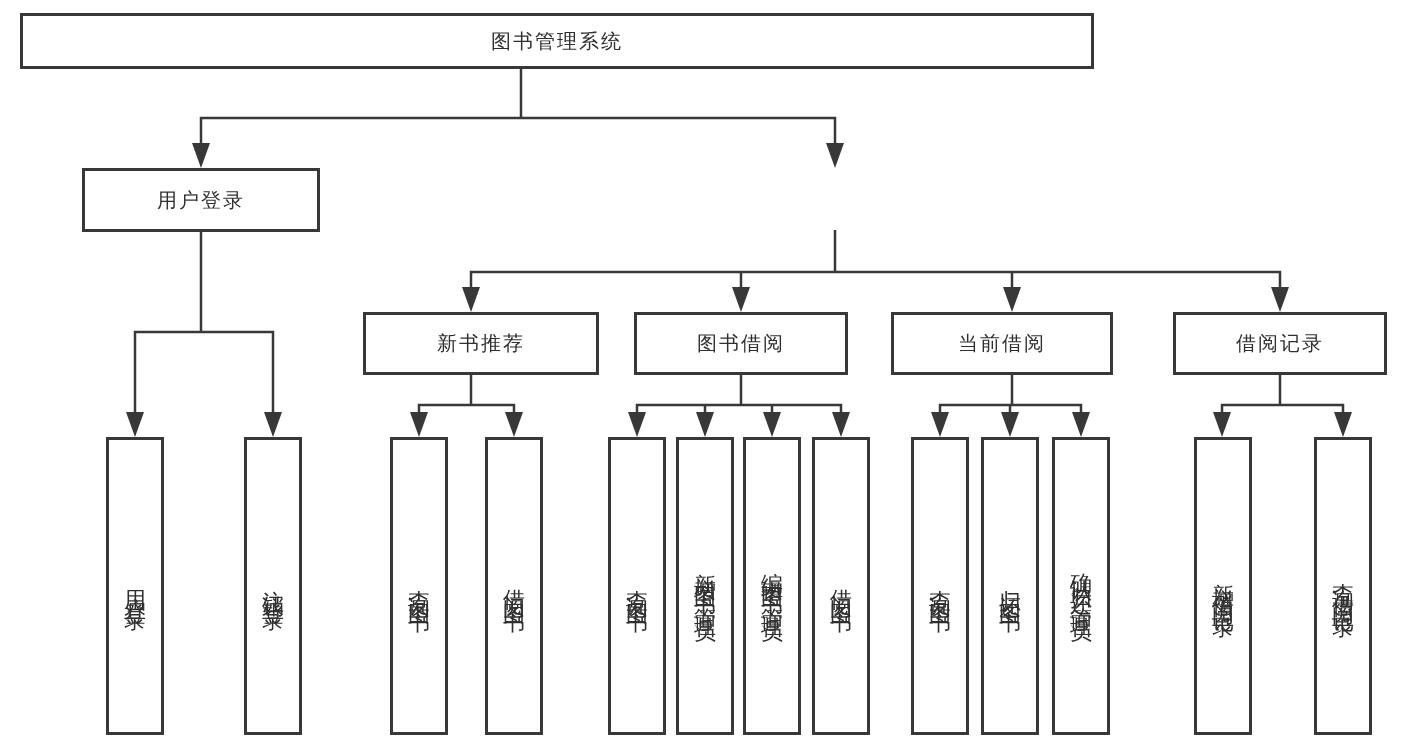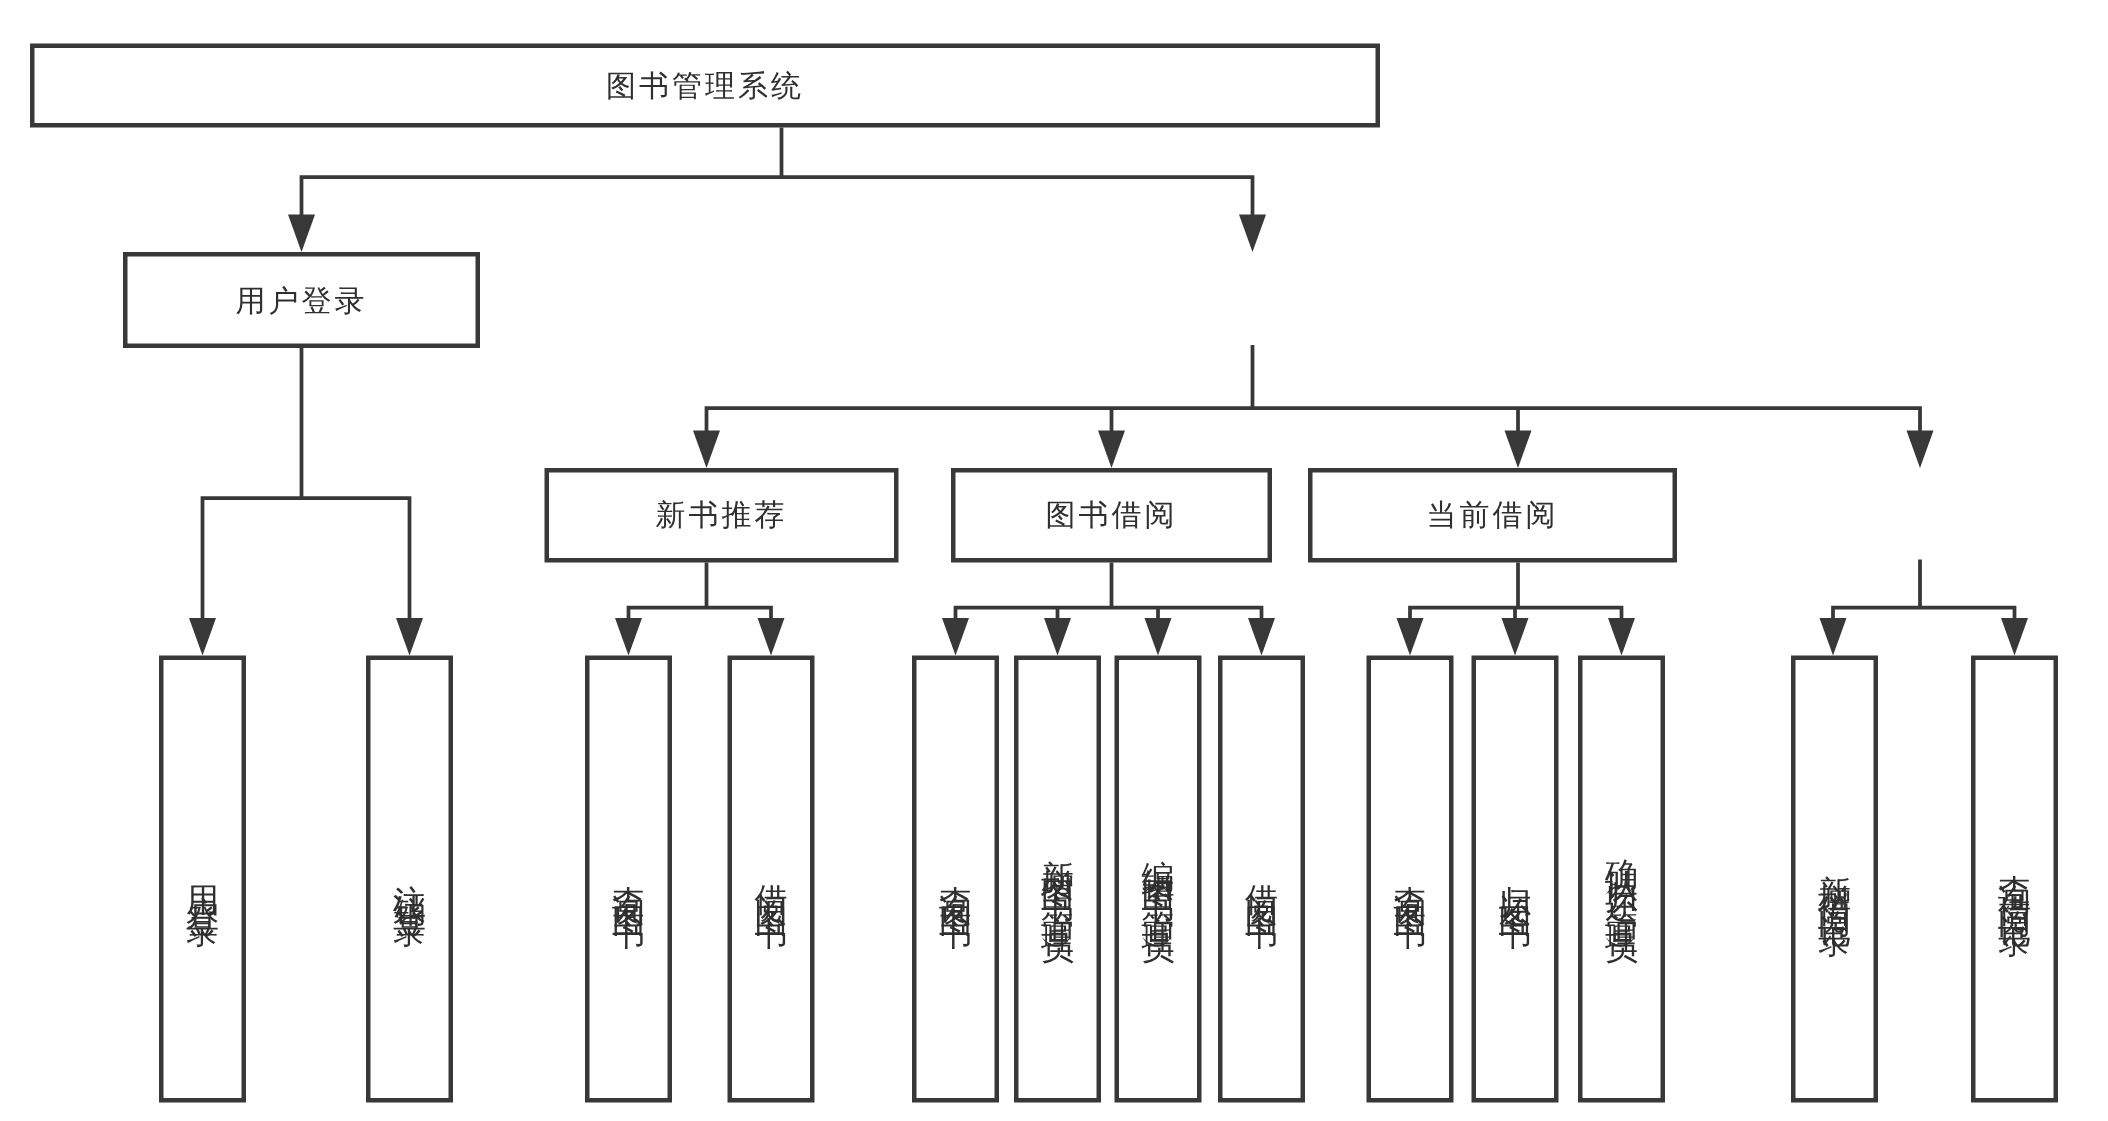--- a/index.html
+++ b/index.html
@@ -62,36 +62,39 @@
     <path d="M1012 373 V405 M940 414 V405 H1081 V414 M1010 405 V414"></path>
     <polygon points="931,412 949,412 940,437"></polygon>
     <polygon points="1001,412 1019,412 1010,437"></polygon>
     <polygon points="1072,412 1090,412 1081,437"></polygon>
 
     <path d="M1280 373 V405 M1222 414 V405 H1343 V414"></path>
     <polygon points="1213,412 1231,412 1222,437"></polygon>
     <polygon points="1334,412 1352,412 1343,437"></polygon>
   </svg>
 
-  <div class="node hnode" style="left:20px;top:29px;width:900px;height:56px">
+  <div class="node hnode" style="left:20px;top:13px;width:1074px;height:56px">
     <span>图书管理系统</span>
   </div>
 
   <div class="node hnode" style="left:82px;top:168px;width:238px;height:64px">
     <span>用户登录</span>
   </div>
 
   <div class="node hnode" style="left:363px;top:312px;width:236px;height:63px">
     <span>新书推荐</span>
   </div>
   <div class="node hnode" style="left:634px;top:312px;width:214px;height:63px">
     <span>图书借阅</span>
   </div>
-  <div class="node hnode" style="left:872px;top:312px;width:246px;height:63px">
+  <div class="node hnode" style="left:891px;top:312px;width:222px;height:63px">
     <span>当前借阅</span>
+  </div>
+  <div class="node hnode" style="left:1173px;top:312px;width:214px;height:63px">
+    <span>借阅记录</span>
   </div>
 
   <div class="node leaf" style="left:106px">
     <span class="vtext">用户登录</span>
   </div>
   <div class="node leaf" style="left:244px">
     <span class="vtext">注销登录</span>
   </div>
 
   <div class="node leaf" style="left:390px">

